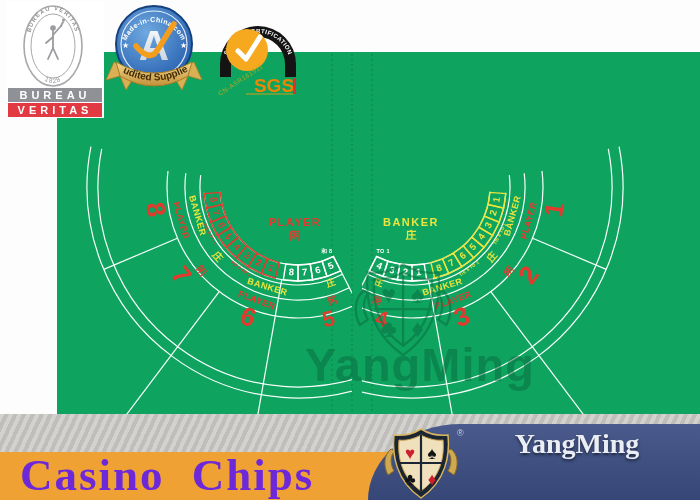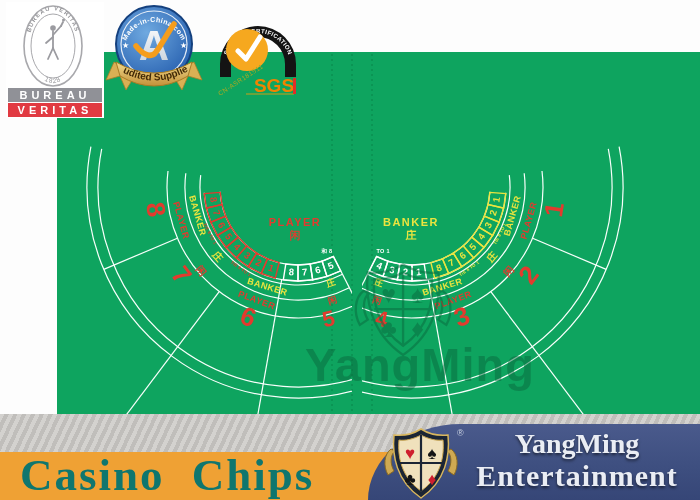--- a/index.html
+++ b/index.html
@@ -4,21 +4,21 @@
 <style>
   html,body{margin:0;padding:0;}
   body{width:700px;height:500px;position:relative;overflow:hidden;background:#fdfdfd;
        font-family:"Liberation Sans",sans-serif;}
   svg text{font-family:"Liberation Sans",sans-serif;}
   #felt-svg,#badges-svg{position:absolute;left:0;top:0;}
   #strip-gray{position:absolute;left:0;top:414px;width:700px;height:40px;background:#cac8c5;
     background-image:repeating-linear-gradient(115deg,rgba(255,255,255,.18) 0 4px,rgba(0,0,0,.05) 4px 8px);}
   #orange-bar{position:absolute;left:0;top:452px;width:700px;height:48px;background:#efa134;}
   #casino-text{position:absolute;left:20px;top:449px;font-family:"Liberation Serif",serif;
-    font-weight:bold;font-size:45px;color:#0f766e;letter-spacing:2px;word-spacing:14px;white-space:nowrap;}
+    font-weight:bold;font-size:45px;color:#6d28d9;letter-spacing:2px;word-spacing:14px;white-space:nowrap;}
   #brand-panel{position:absolute;left:368px;top:424px;width:332px;height:76px;
     background:linear-gradient(180deg,#4a5a8c 0%,#3e4f80 55%,#364677 100%);
     border-top-left-radius:95px 78px;}
   #brand-panel .reg{position:absolute;left:89px;top:4px;font-size:9px;color:#c8d0df;}
   #shield-svg{position:absolute;left:13px;top:3px;}
   .brand{position:absolute;left:90px;right:4px;top:4px;text-align:center;
     font-family:"Liberation Serif",serif;font-weight:bold;color:#eaedf4;
     text-shadow:0 2px 3px rgba(0,0,0,.55);}
   .brand .l1{font-size:28px;line-height:31px;}
   .brand .l2{font-size:30px;line-height:33px;letter-spacing:1px;}
@@ -270,15 +270,14 @@
     <g font-size="17" text-anchor="middle">
       <text x="28" y="31.5" fill="#cf1f2e">♥</text>
       <text x="50" y="31.5" fill="#141414">♠</text>
       <text x="28" y="58" fill="#141414">♣</text>
       <text x="50" y="58" fill="#cf1f2e">♦</text>
     </g>
   </svg>
   <span class="reg">®</span>
   <div class="brand">
     <div class="l1">YangMing</div>
-    <div class="l2">Entertainment</div>
   </div>
 </div>
 
 </body></html>

